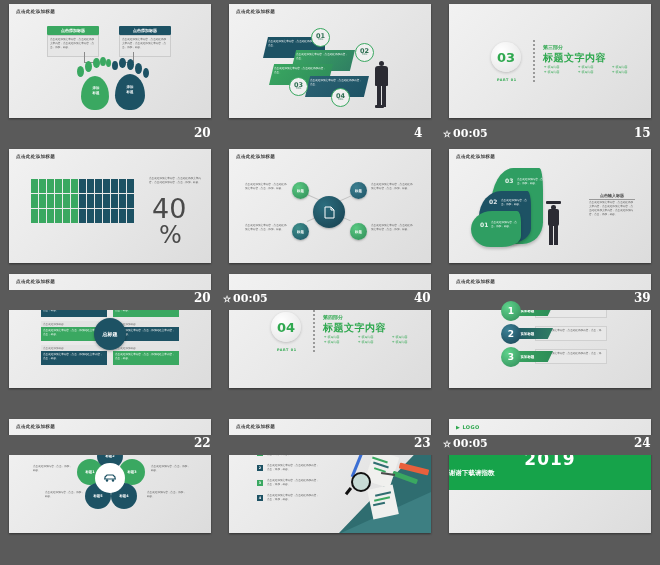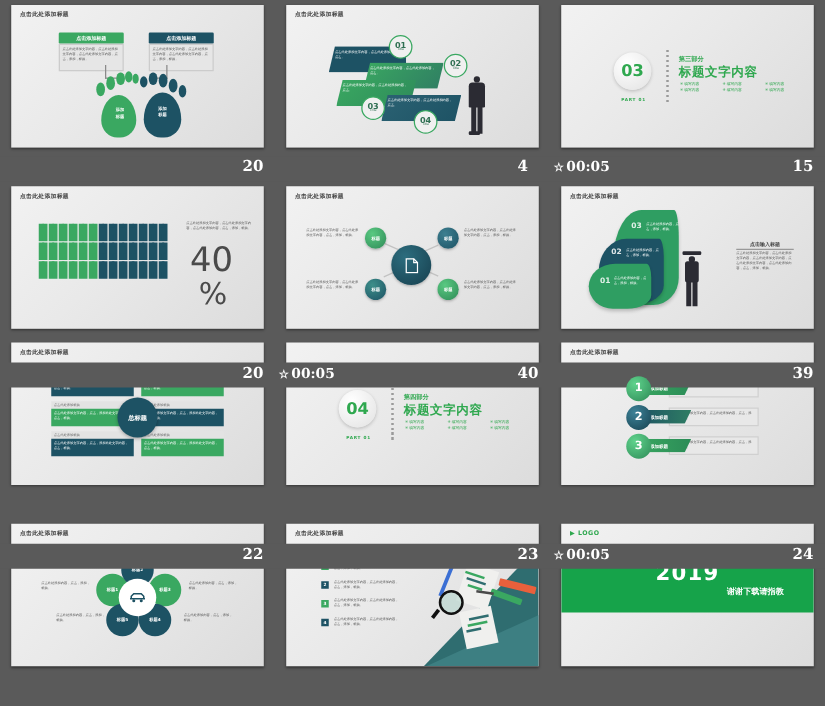--- a/index.html
+++ b/index.html
@@ -93,21 +93,21 @@
 
   
   .n23{position:absolute;width:6px;height:6px;color:#fff;font-size:3.4px;font-weight:bold;
        display:flex;align-items:center;justify-content:center;}
   .ill{position:absolute;}
 
   
   .band{position:absolute;left:0;width:202px;background:#16a34a;}
   .y24{position:absolute;width:202px;text-align:center;color:#fff;font-size:17px;font-weight:bold;
        font-family:"DejaVu Sans",sans-serif;letter-spacing:1px;}
-  .t24{position:absolute;width:178px;text-align:right;color:#fff;font-size:6.5px;font-weight:bold;}
+  .t24{position:absolute;width:178px;text-align:left;color:#fff;font-size:6.5px;font-weight:bold;}
   .logo24{position:absolute;left:7px;top:5px;color:#2fa84f;font-size:5px;font-weight:bold;letter-spacing:.4px;}
 </style>
 </head>
 <body>
 
 <div class="grid">
 
   <div class="cellwrap">
     <div class="slide">
       <div class="stitle">点击此处添加标题</div>

